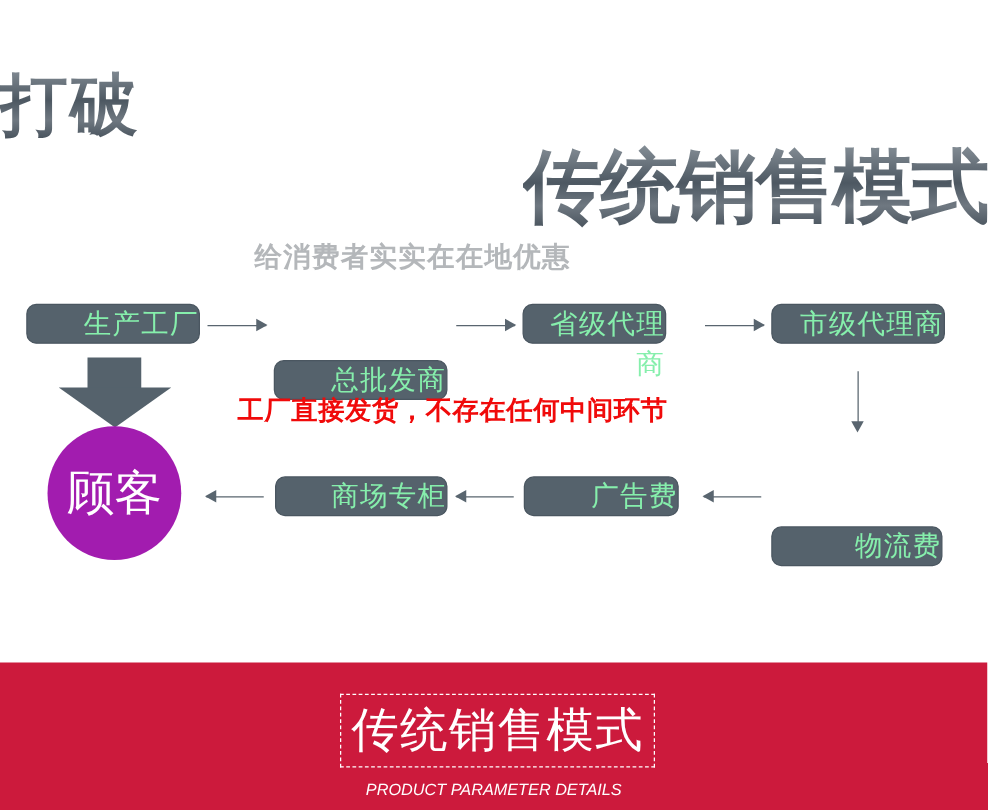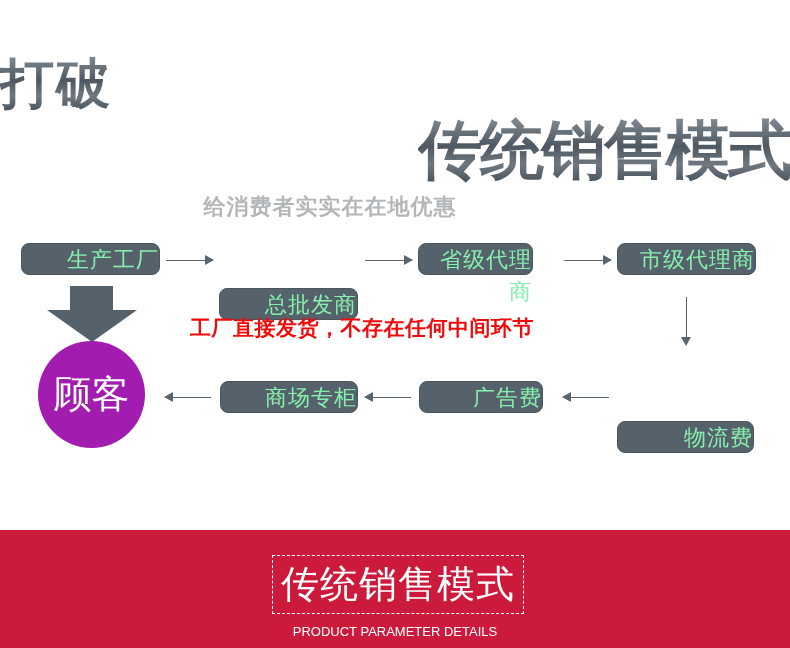--- a/index.html
+++ b/index.html
@@ -31,21 +31,21 @@
   .circle { left:38px; top:341px; width:107px; height:107px; border-radius:50%; background:#a21caf;
             color:#fff; text-align:center; line-height:107px; font-size:38px; }
   .bigarrow-shaft { left:70px; top:286px; width:43px; height:25px; background:#55626c; }
   .bigarrow-head { left:47px; top:310px; width:0; height:0; border-left:45px solid transparent;
                    border-right:45px solid transparent; border-top:32px solid #55626c; }
   .band { left:0; top:530px; width:790px; height:118px; background:#cc1a3c; }
   .dashbox { left:272px; top:555px; width:252px; height:59px; box-sizing:border-box;
              border:1px dashed #ffffff; color:#ffffff; text-align:center; font-size:38px;
              line-height:57px; letter-spacing:1px; }
   .entitle { left:0; width:790px; top:623px; text-align:center; color:#ffffff; font-size:13px;
-             font-family:"Liberation Sans", sans-serif; line-height:18px; }
+             font-family:"Liberation Sans", sans-serif; line-height:18px;font-style:italic; }
 </style>
 </head>
 <body>
 
 <div class="abs headline1"><span>打破</span></div>
 <div class="abs headline2"><span>传统销售模式</span></div>
 <div class="abs subline">给消费者实实在在地优惠</div>
 
 <div class="abs box" style="left:21px;top:243px;width:139px;">生产工厂</div>
 <div class="abs harrow right" style="left:166px;top:260px;width:47px;"></div>

